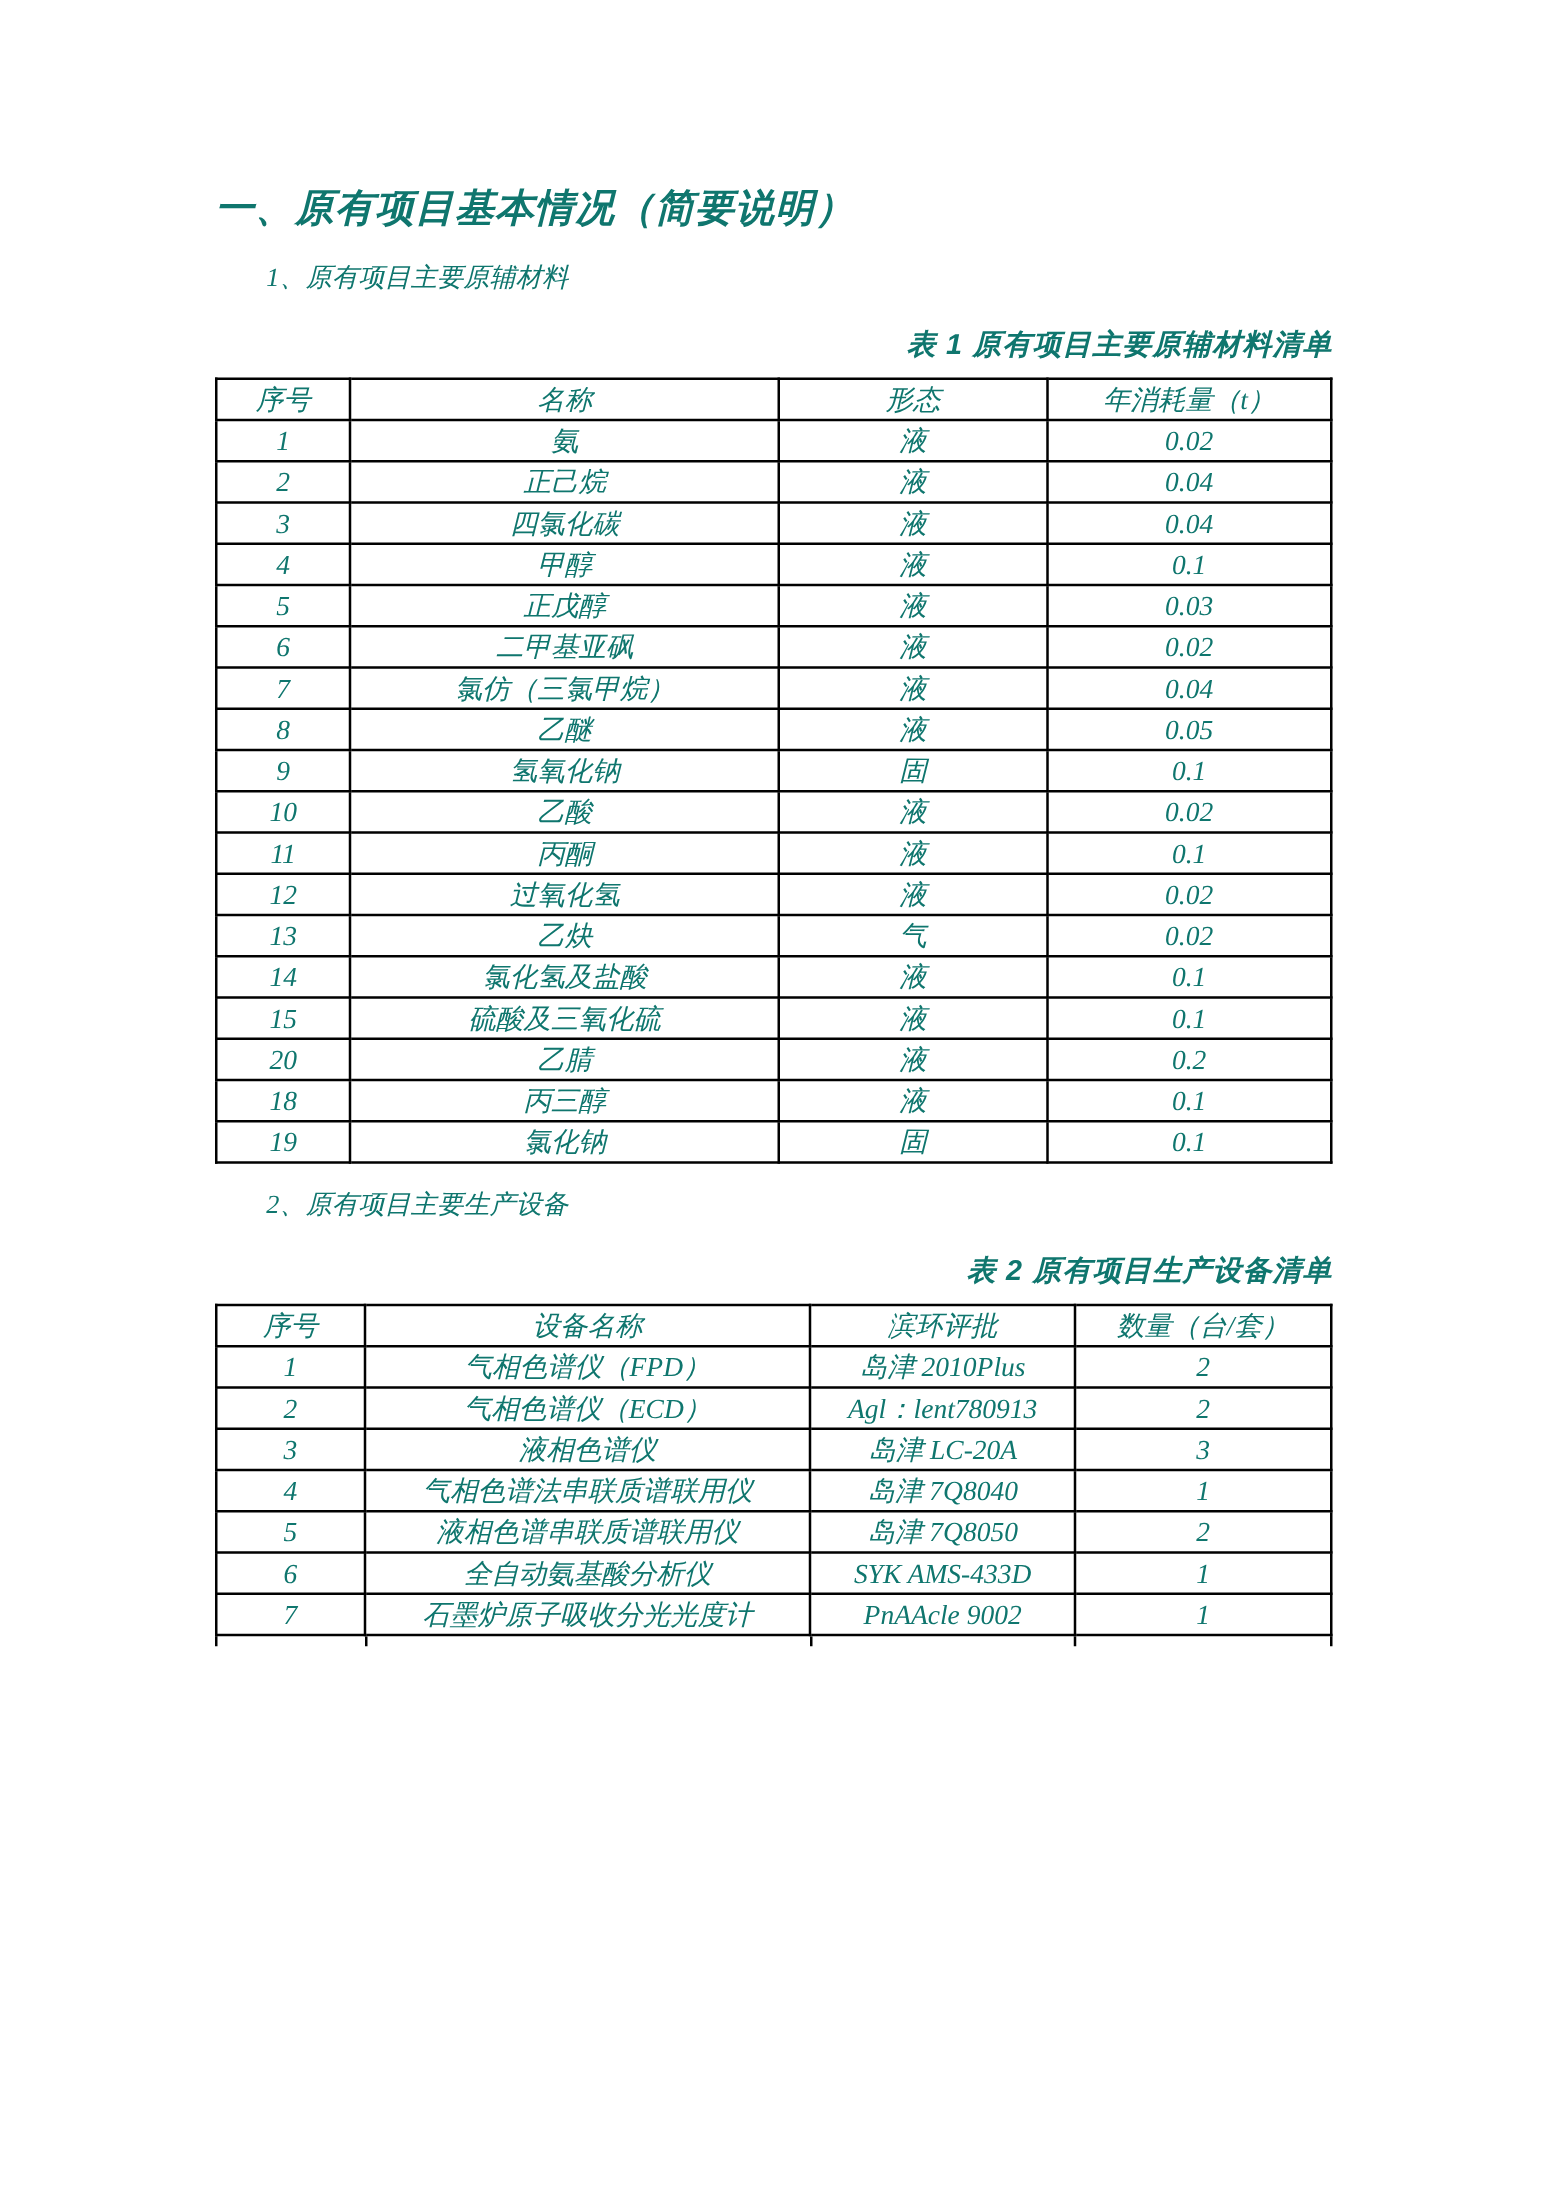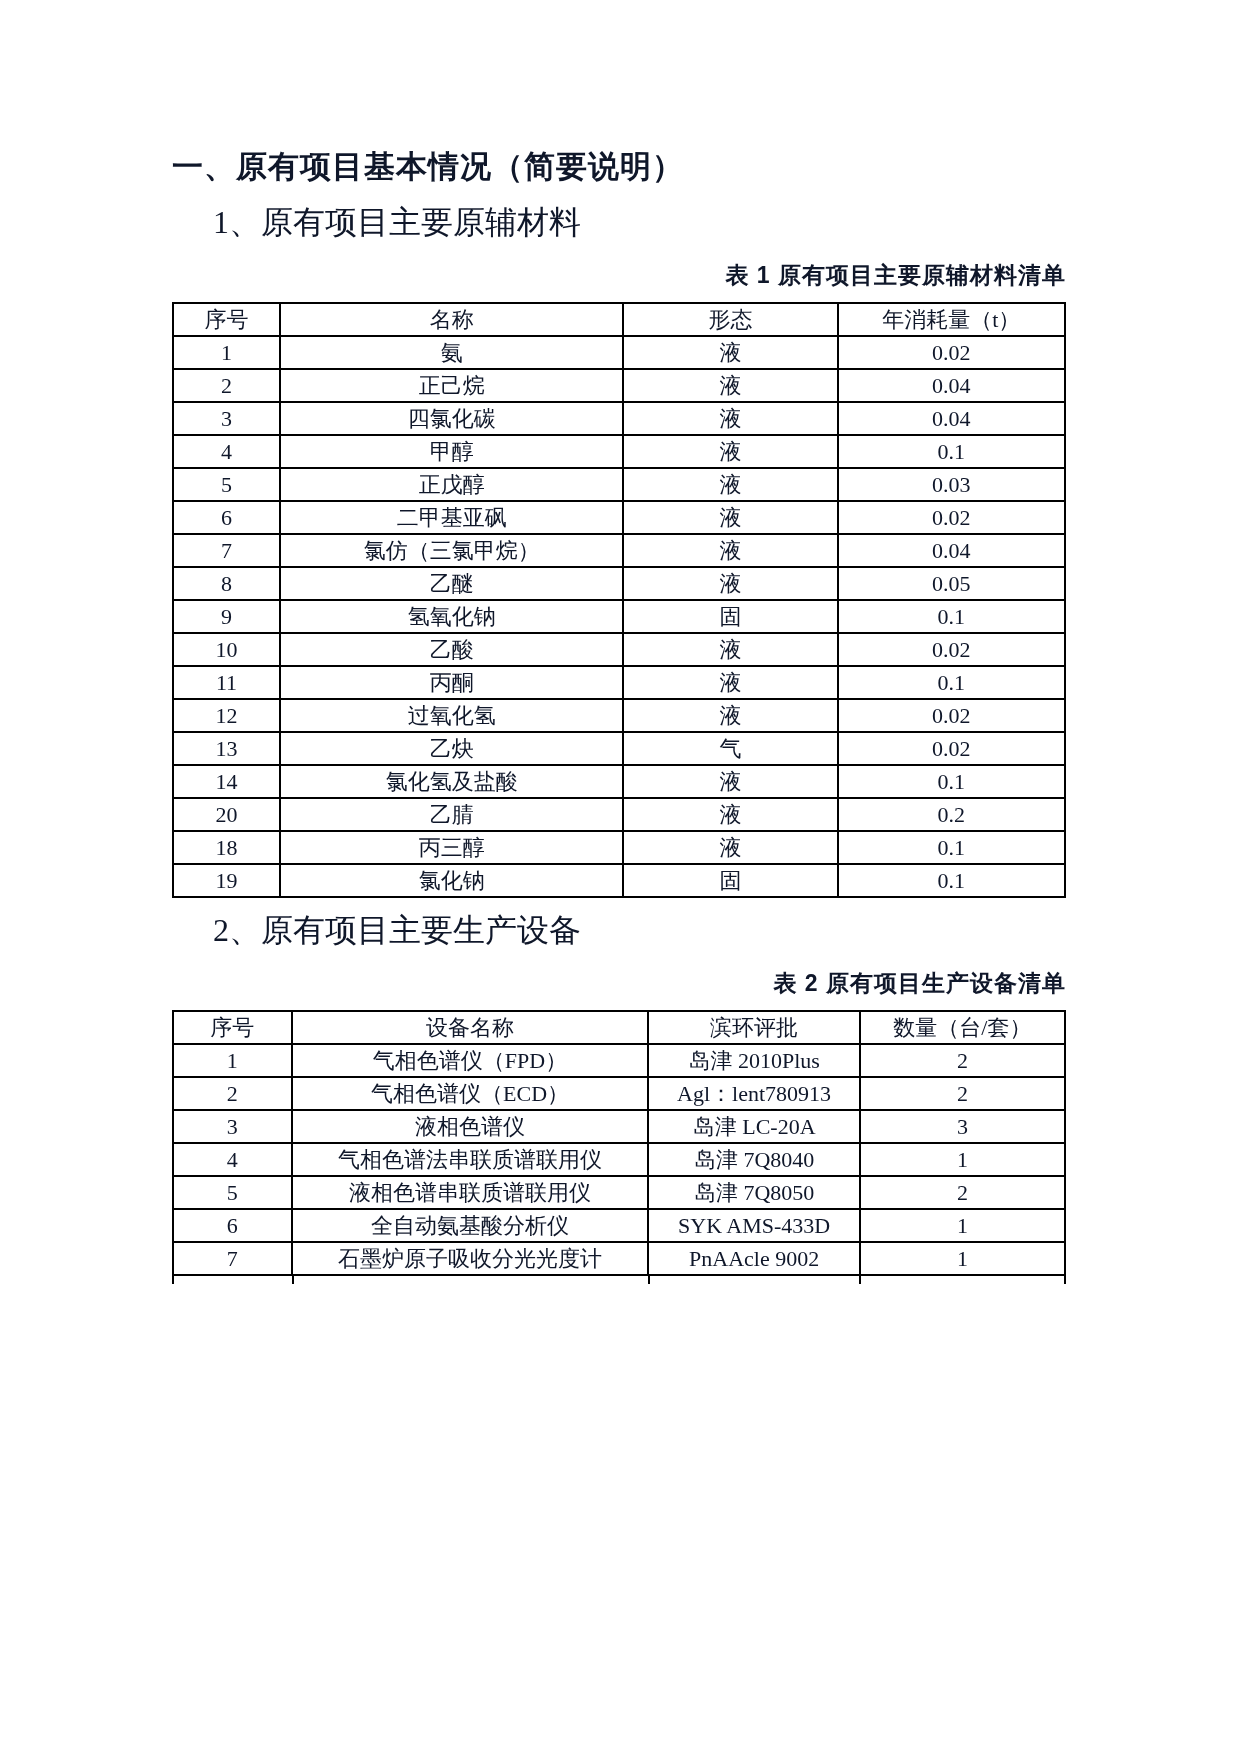--- a/index.html
+++ b/index.html
@@ -6,25 +6,26 @@
     margin: 0;
     padding: 0;
     background: #ffffff;
   }
   .page {
     position: relative;
     width: 1240px;
     height: 1754px;
     margin: 0 auto;
     background: #ffffff;
-    color: #0f172a;
+    color: #0f766e;
     box-sizing: border-box;
     padding: 148px 174px 0 172px;
     overflow: hidden;
     font-family: "Liberation Serif", "DejaVu Serif", serif;
+    font-style: italic;
   }
   h1.doc-heading {
     margin: 0 0 12px 0;
     font-family: "Liberation Sans", "DejaVu Sans", sans-serif;
     font-weight: bold;
     font-size: 31px;
     line-height: 38px;
     letter-spacing: 1px;
   }
   .para { margin: 0; }
@@ -33,21 +34,21 @@
     line-height: 48px;
     text-align: justify;
     text-align-last: justify;
   }
   .pline.indent { padding-left: 49px; }
   .pline.last {
     text-align: left;
     text-align-last: left;
   }
   .section-label {
-    font-size: 32px;
+    font-size: 21px;
     line-height: 48px;
     padding-left: 41px;
   }
   .sec2 { margin-top: 8px; }
   .caption {
     text-align: right;
     font-family: "Liberation Sans", "DejaVu Sans", sans-serif;
     font-weight: bold;
     font-size: 23px;
     line-height: 26px;
@@ -198,20 +199,26 @@
           <td>气</td>
           <td>0.02</td>
         </tr>
         <tr>
           <td>14</td>
           <td>氯化氢及盐酸</td>
           <td>液</td>
           <td>0.1</td>
         </tr>
         <tr>
+          <td>15</td>
+          <td>硫酸及三氧化硫</td>
+          <td>液</td>
+          <td>0.1</td>
+        </tr>
+        <tr>
           <td>20</td>
           <td>乙腈</td>
           <td>液</td>
           <td>0.2</td>
         </tr>
         <tr>
           <td>18</td>
           <td>丙三醇</td>
           <td>液</td>
           <td>0.1</td>

